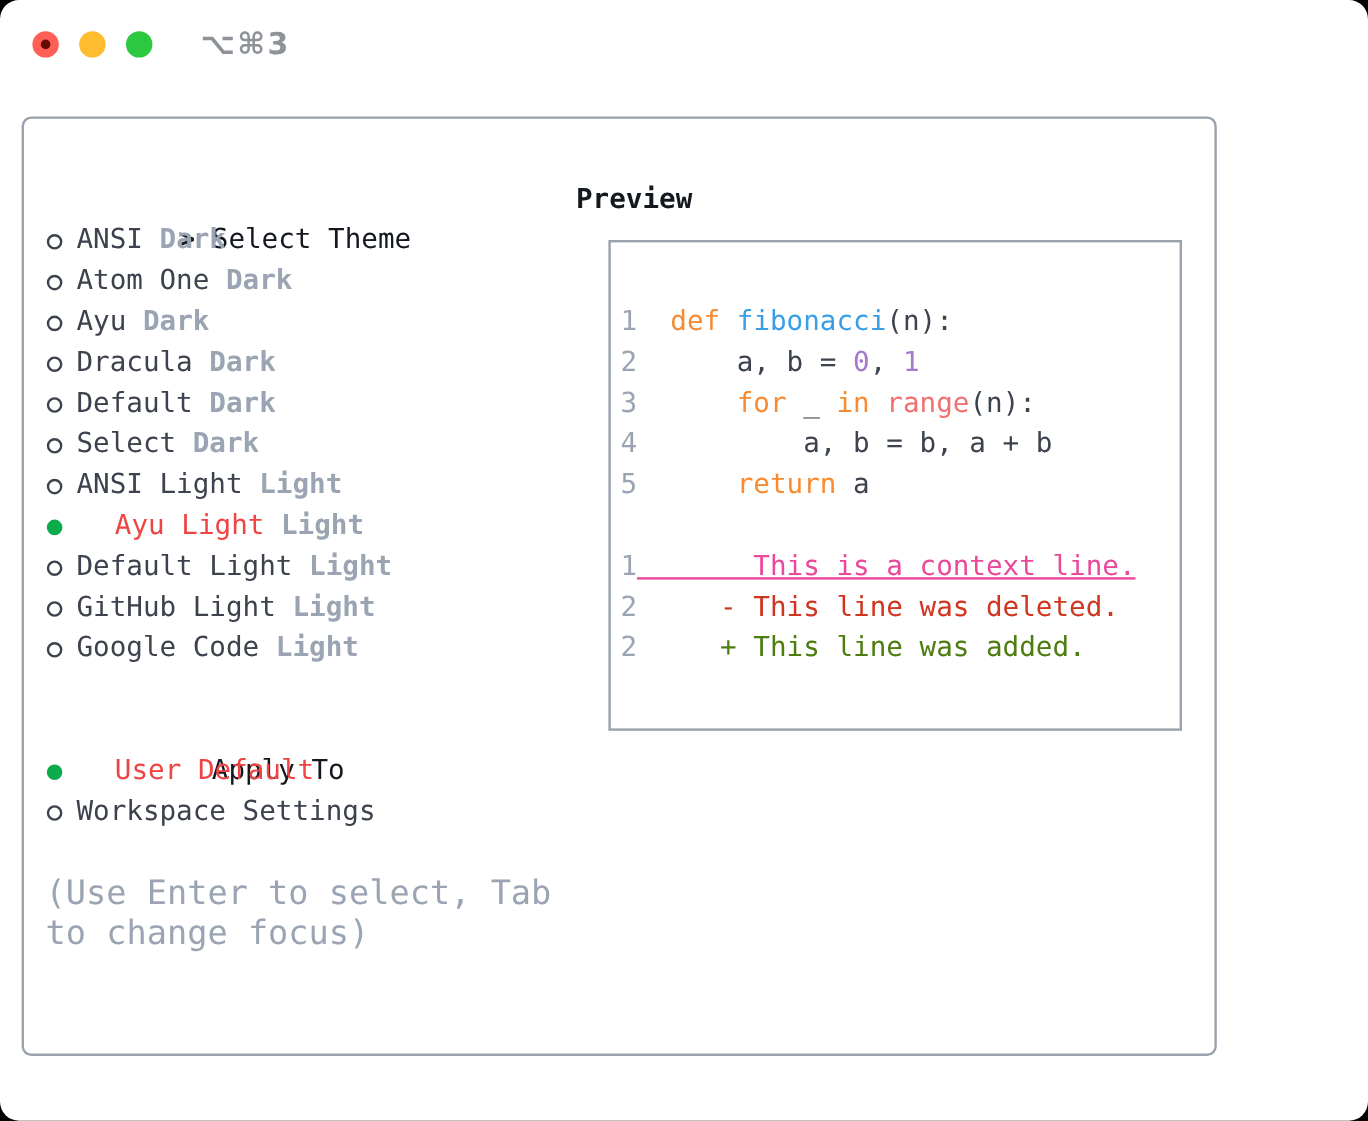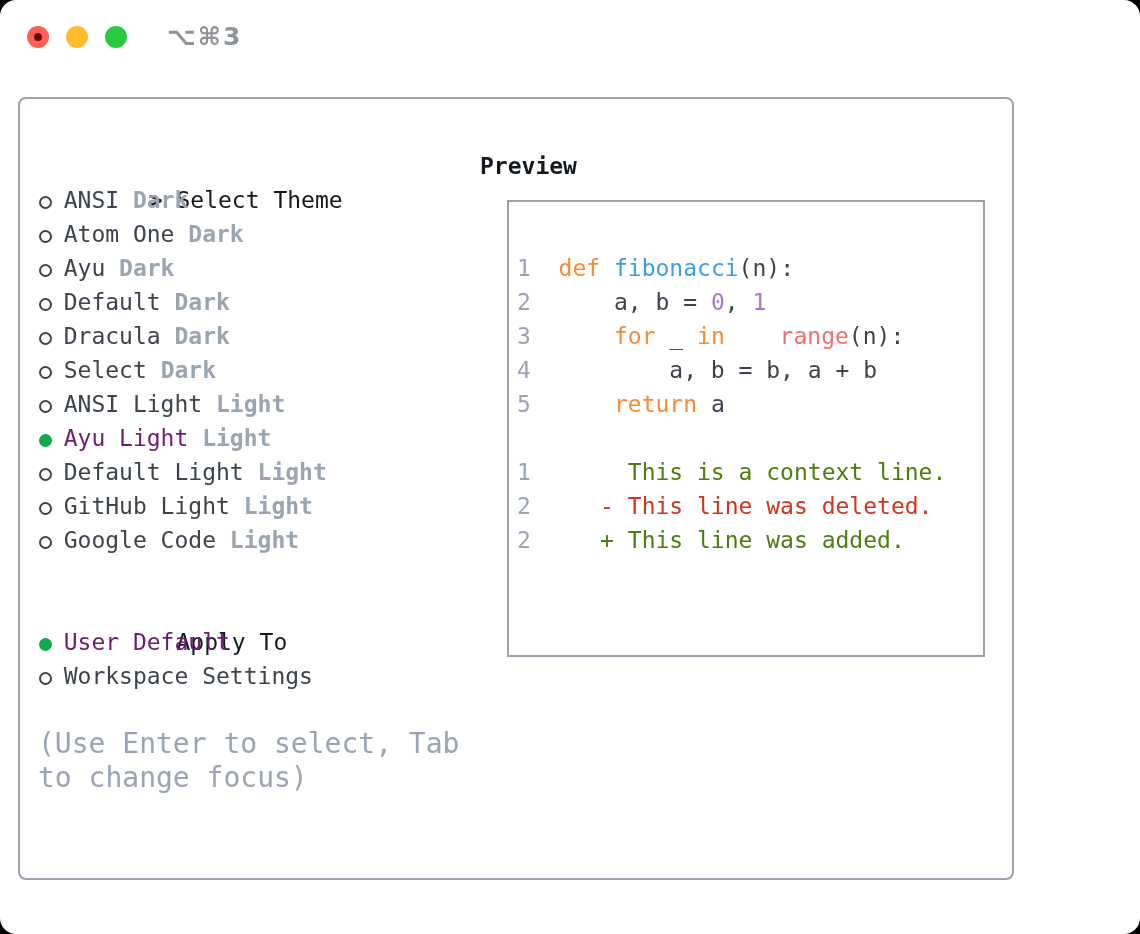--- a/index.html
+++ b/index.html
@@ -39,41 +39,41 @@
   .cursor { display:inline-block; width:27.7px; font-weight:bold; color:#14181f; }
   .indent2 { display:inline-block; width:27.7px; }
 
   .radio {
     display:inline-block; width:13px; height:13px; border-radius:50%;
     border:2.5px solid #3d434e; margin-right:11.7px; margin-left:1px;
     vertical-align:-1px; background:transparent;
   }
   .radio.on { border-color:#0cab4b; background:#0cab4b; }
   .t-name { color:#3d434e; }
-  .t-name.on { color:#701a75; }
+  .t-name.on { color:#ef4444;margin-left:32px; }
   .t-variant { color:#9aa4b2;font-weight:bold; }
 
   .hint { width:448px; font-size:28px; line-height:34px; color:#9aa4b2;
           white-space:normal; word-wrap:normal; }
 
   
   .preview-title { position:absolute; left:460px; top:50px; height:34px; line-height:34px;
                    font-size:23px; font-weight:bold; color:#14181f; }
   .preview-box {
-    position:absolute; left:487px; top:101px; width:478px; height:457px;
+    position:absolute; left:487px; top:101px; width:478px; height:409px;
     border:2px solid #9aa2ae; background:#fff;
   }
   .code { position:absolute; left:8px; top:49px; font-size:23px; line-height:34px; white-space:pre; }
   .code .ln   { color:#9aa4b2; }
   .tok-plain   { color:#3d434e; }
   .tok-kw      { color:#f88b32; }
   .tok-fn      { color:#3a9ee6; }
   .tok-const   { color:#a478cf; }
-  .tok-special { color:#f07171;margin-left:41px; }
-  .tok-ctx     { color:#4d7c0f; }
+  .tok-special { color:#f07171; }
+  .tok-ctx     { color:#ec4899;text-decoration:underline; }
   .tok-del     { color:#cf351f; }
   .tok-add     { color:#4d7c0f; }
 </style>
 </head>
 <body>
 
 <div class="window">
 
   <div class="titlebar">
     <span class="tl tl-red">
@@ -87,22 +87,22 @@
   <div class="panel">
 
     <div class="left-col">
       <div class="line">
         <span class="cursor">&gt;</span><span class="hdr">Select Theme</span>
       </div>
       <div id="theme-list">
           <div class="line"><span class="radio"></span><span class="t-name">ANSI</span><span class="t-variant"> Dark</span></div>
           <div class="line"><span class="radio"></span><span class="t-name">Atom One</span><span class="t-variant"> Dark</span></div>
           <div class="line"><span class="radio"></span><span class="t-name">Ayu</span><span class="t-variant"> Dark</span></div>
+          <div class="line"><span class="radio"></span><span class="t-name">Dracula</span><span class="t-variant"> Dark</span></div>
           <div class="line"><span class="radio"></span><span class="t-name">Default</span><span class="t-variant"> Dark</span></div>
-          <div class="line"><span class="radio"></span><span class="t-name">Dracula</span><span class="t-variant"> Dark</span></div>
           <div class="line"><span class="radio"></span><span class="t-name">Select</span><span class="t-variant"> Dark</span></div>
           <div class="line"><span class="radio"></span><span class="t-name">ANSI Light</span><span class="t-variant"> Light</span></div>
           <div class="line"><span class="radio on"></span><span class="t-name on">Ayu Light</span><span class="t-variant"> Light</span></div>
           <div class="line"><span class="radio"></span><span class="t-name">Default Light</span><span class="t-variant"> Light</span></div>
           <div class="line"><span class="radio"></span><span class="t-name">GitHub Light</span><span class="t-variant"> Light</span></div>
           <div class="line"><span class="radio"></span><span class="t-name">Google Code</span><span class="t-variant"> Light</span></div>
         </div>
       <div class="blank"></div>
       <div class="line">
         <span class="indent2"></span><span class="hdr">Apply To</span>

